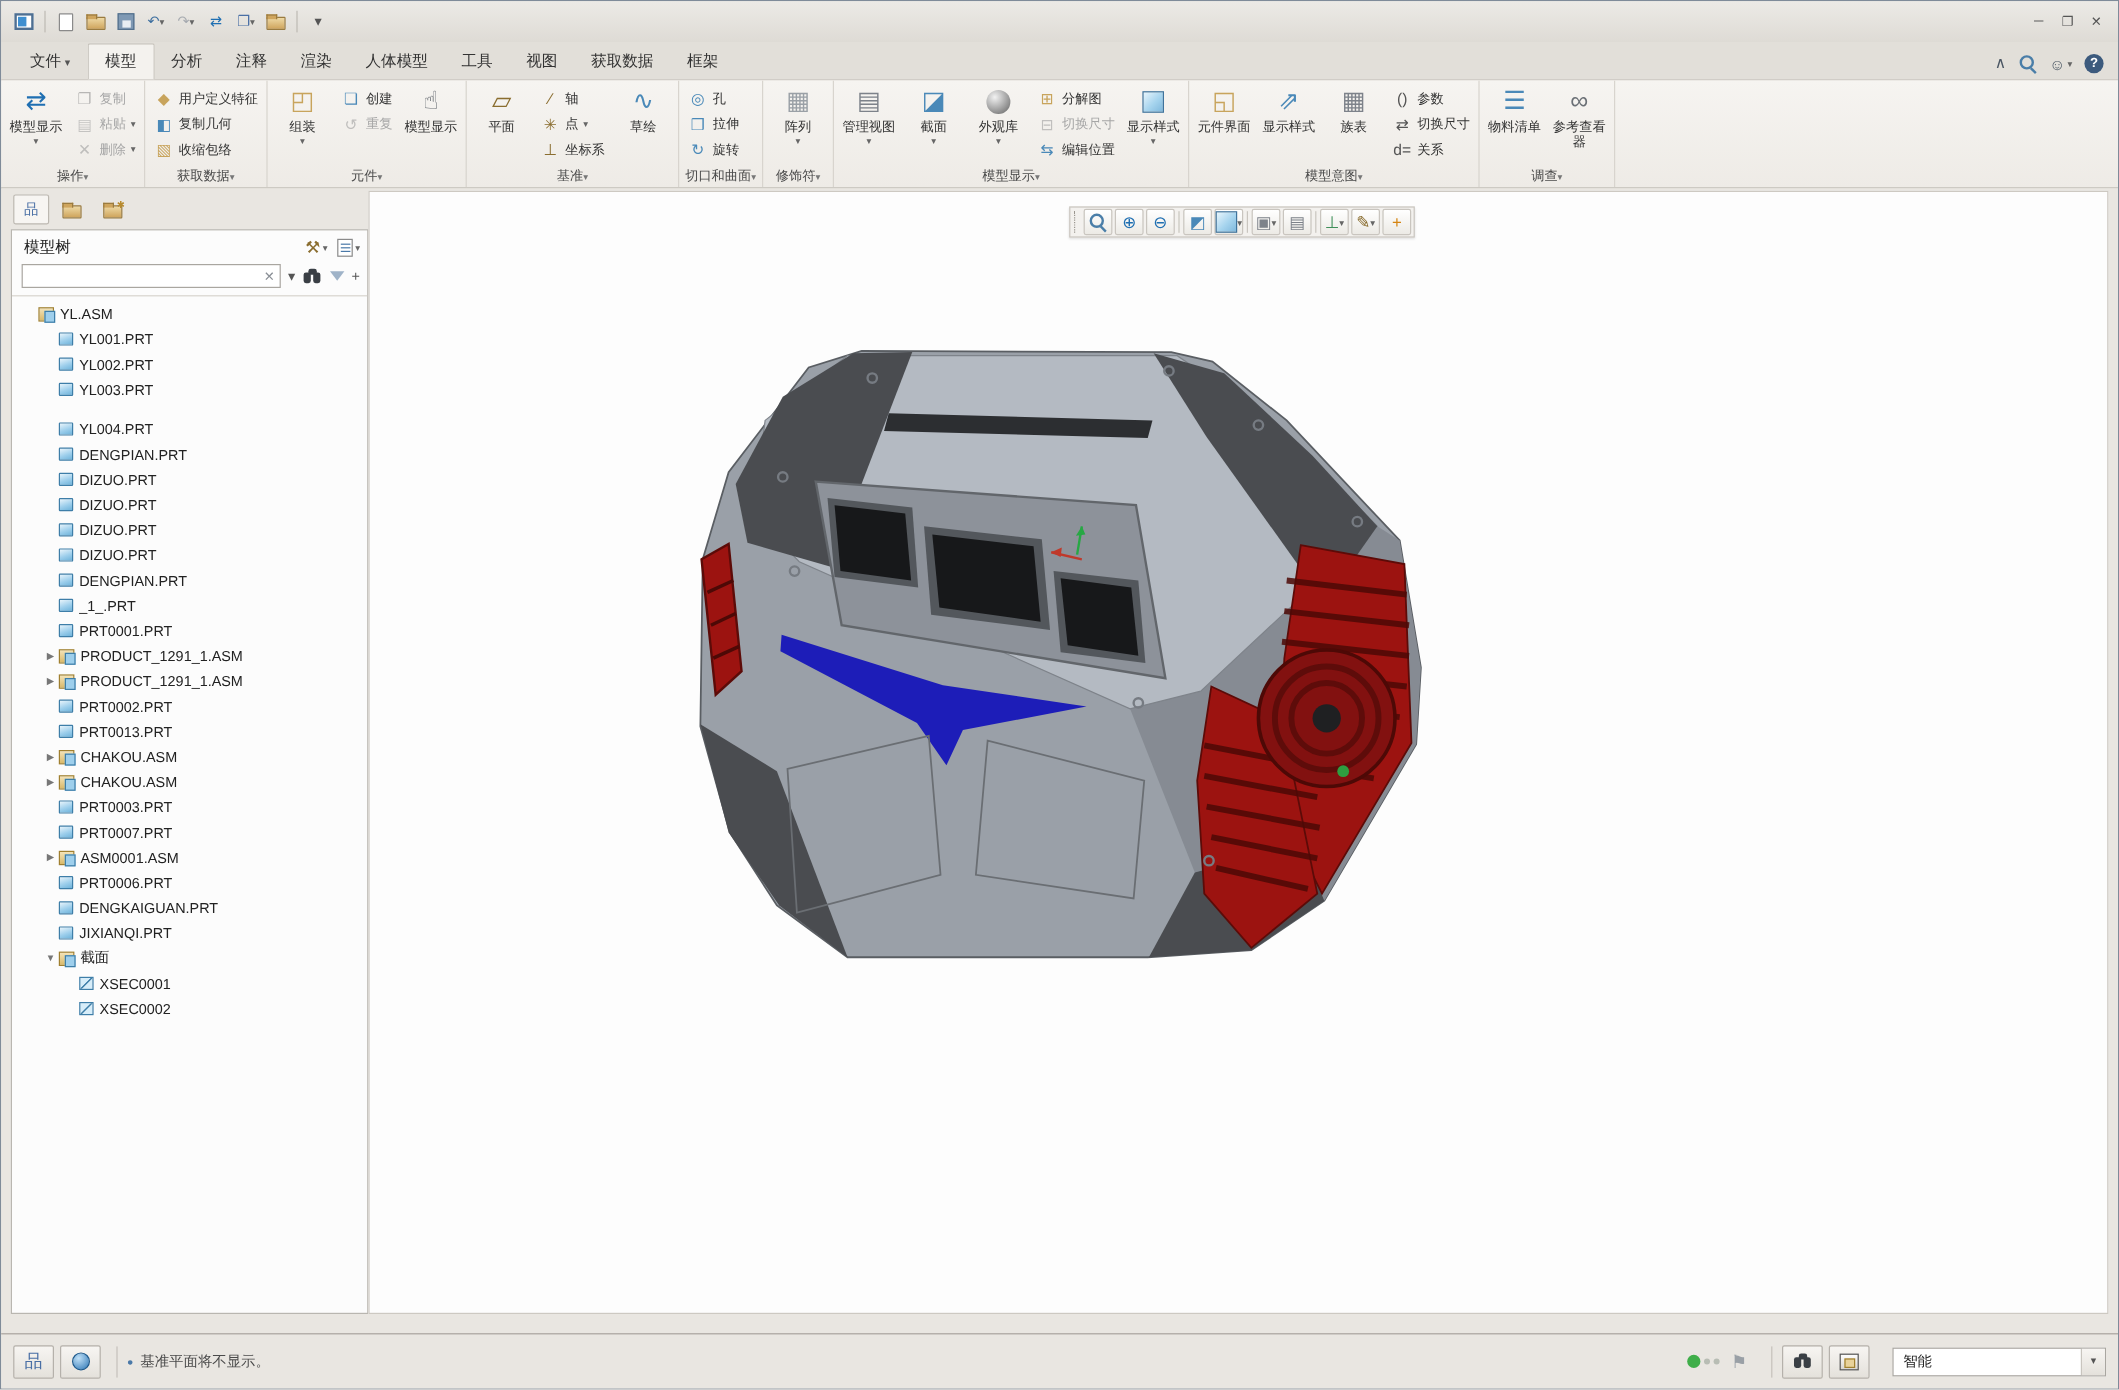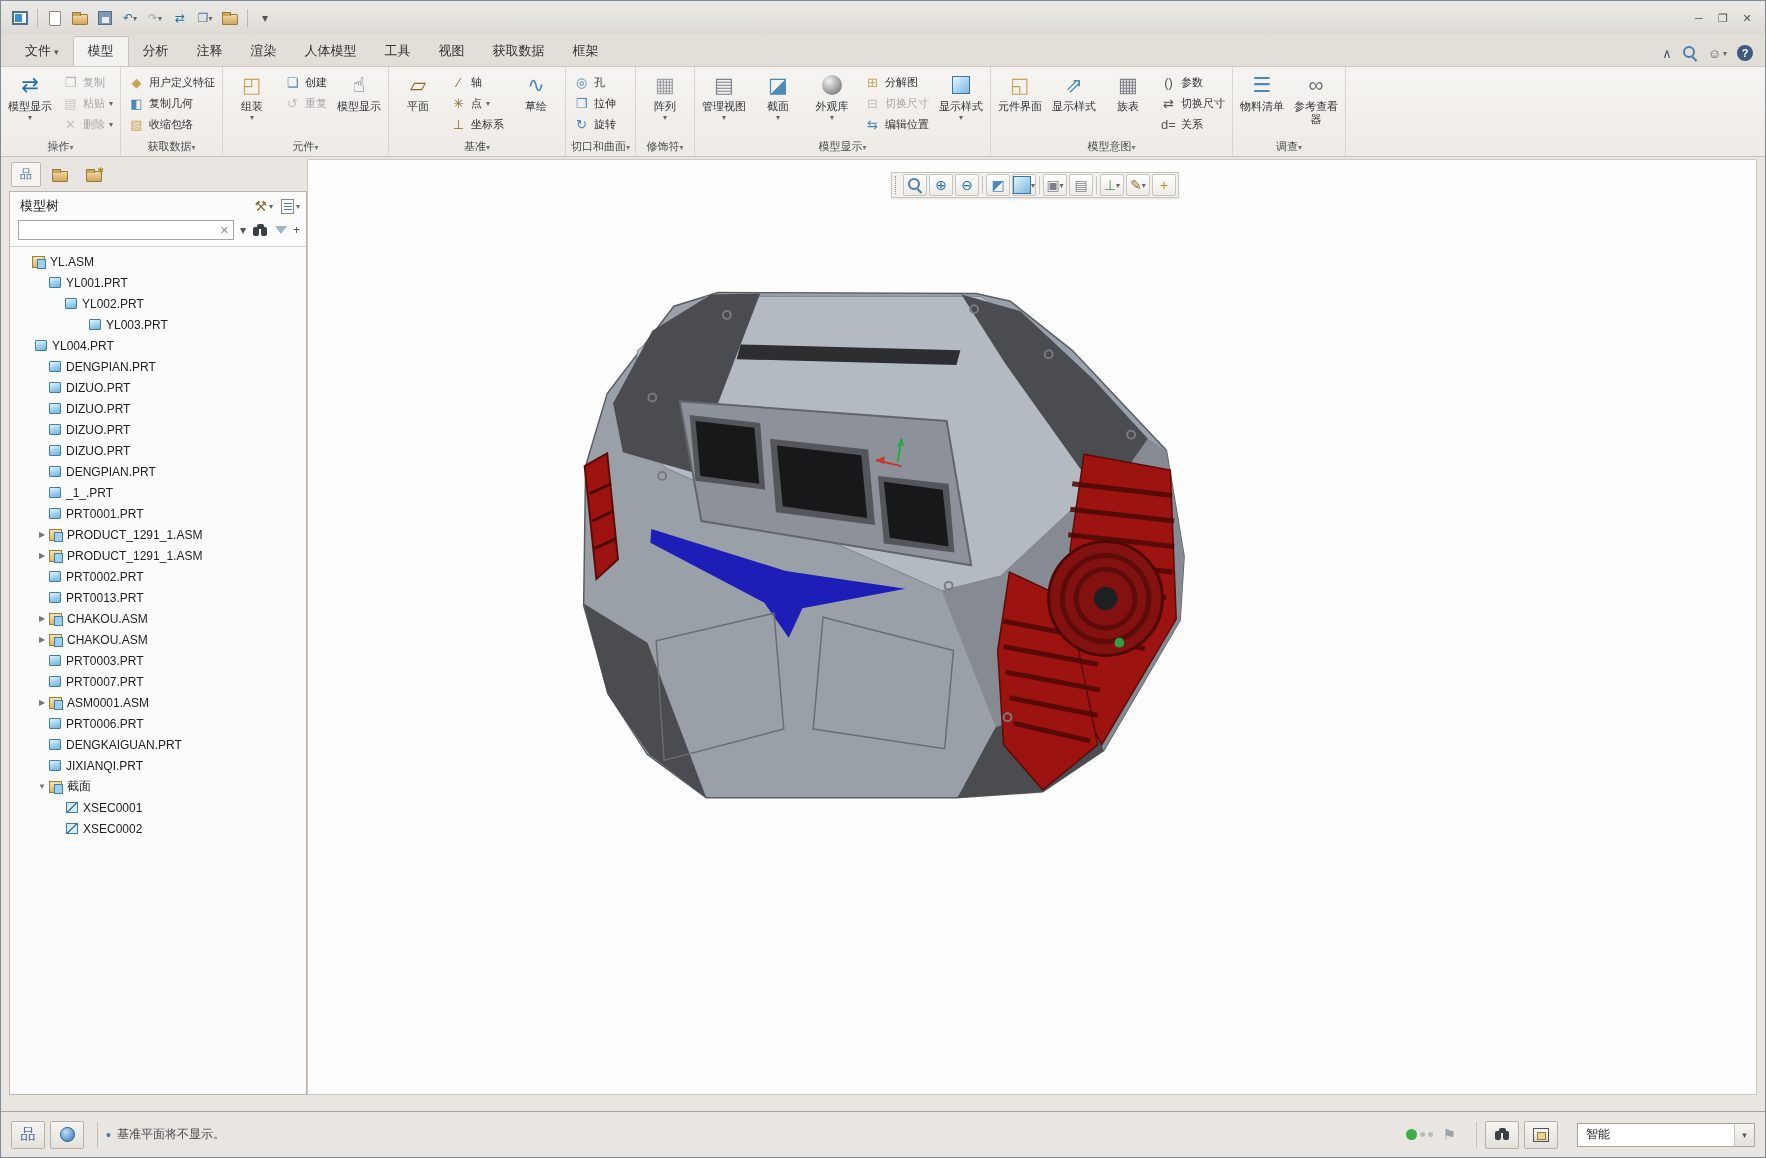--- a/index.html
+++ b/index.html
@@ -492,31 +492,31 @@
             <div class="trow" style="padding-left: 8px;">
               <span class="texp"></span>
               <span class="ticn icn ic-asm"></span>
               <span class="tlabel">YL.ASM</span>
             </div>
             <div class="trow" style="padding-left: 25px;">
               <span class="texp"></span>
               <span class="ticn icn ic-part"></span>
               <span class="tlabel">YL001.PRT</span>
             </div>
-            <div class="trow" style="padding-left: 41px;">
+            <div class="trow" style="padding-left: 25px;">
               <span class="texp"></span>
               <span class="ticn icn ic-part"></span>
               <span class="tlabel">YL002.PRT</span>
             </div>
-            <div class="trow" style="padding-left: 25px; margin-left: 40px;">
+            <div class="trow" style="padding-left: 25px;">
               <span class="texp"></span>
               <span class="ticn icn ic-part"></span>
               <span class="tlabel">YL003.PRT</span>
             </div>
-            <div class="trow" style="padding-left: 11px;">
+            <div class="trow" style="padding-left: 25px; margin-top: 12px;">
               <span class="texp"></span>
               <span class="ticn icn ic-part"></span>
               <span class="tlabel">YL004.PRT</span>
             </div>
             <div class="trow" style="padding-left: 25px;">
               <span class="texp"></span>
               <span class="ticn icn ic-part"></span>
               <span class="tlabel">DENGPIAN.PRT</span>
             </div>
             <div class="trow" style="padding-left: 25px;">

